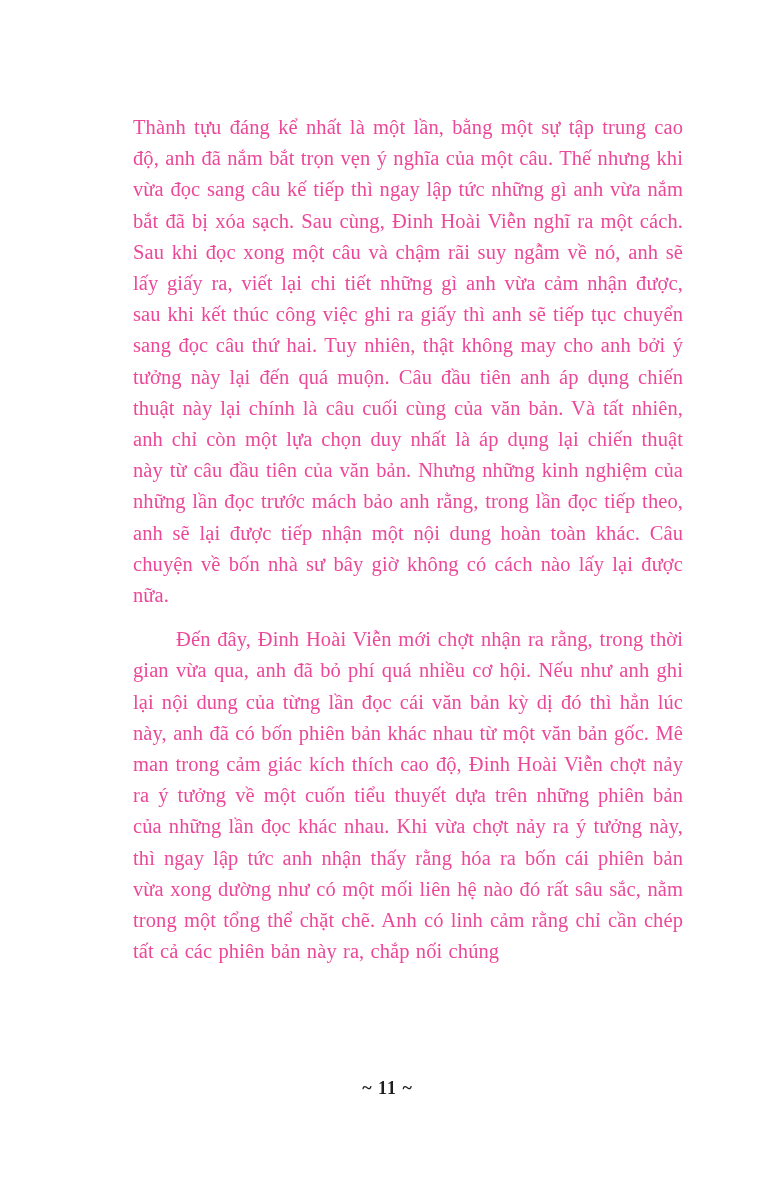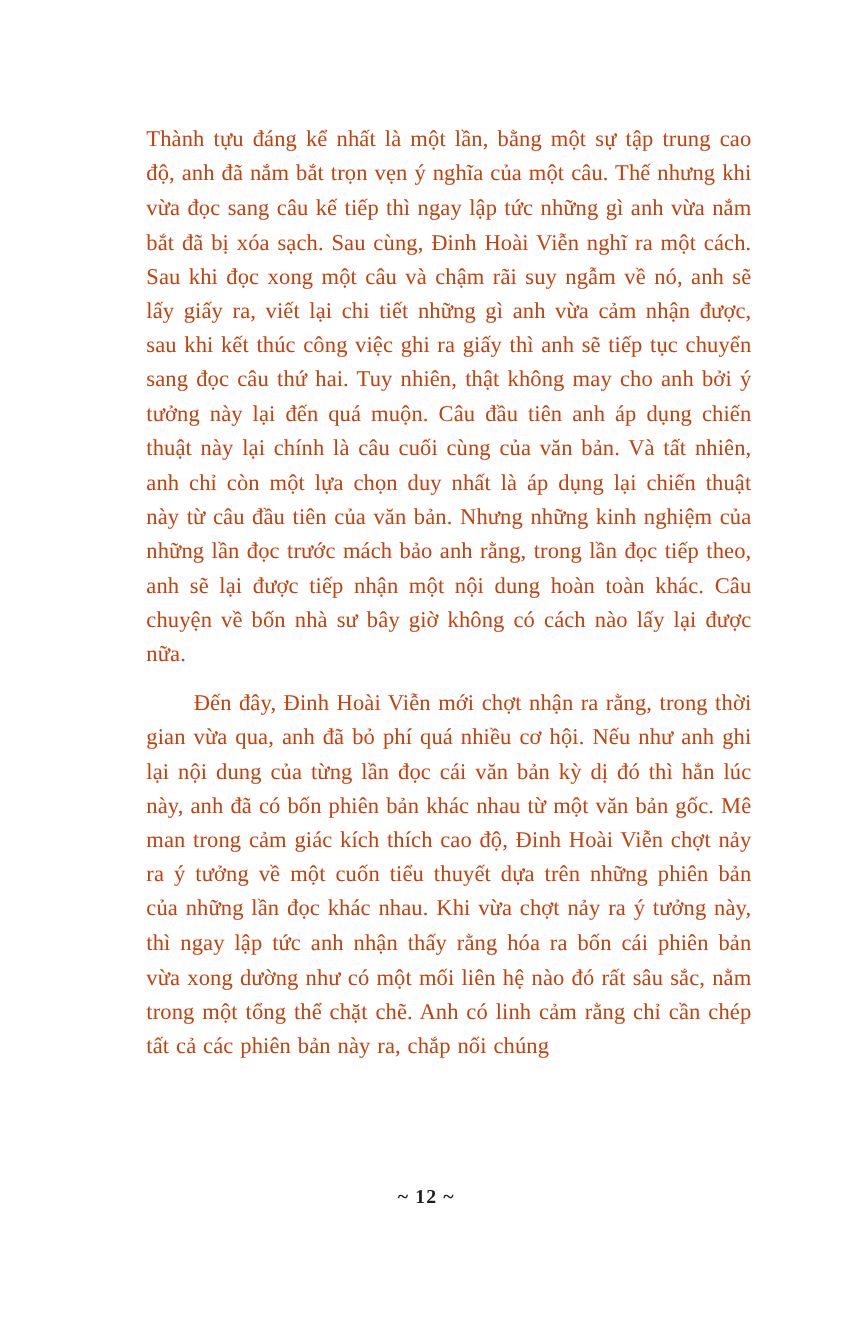--- a/index.html
+++ b/index.html
@@ -28,21 +28,21 @@
   }
 
   .para {
     font-size: 20.5px;
     line-height: 31.2px;
     text-align: justify;
     text-justify: inter-word;
     font-weight: 500;
     letter-spacing: 0.1px;
     word-spacing: 1px;
-    color: #c2410c;
+    color: #ec4899;
   }
 
   .para + .para {
     margin-top: 13px;
     font-family: Liberation Serif, serif;
   }
 
   .para.indented {
     text-indent: 2.1em;
   }
@@ -60,14 +60,14 @@
   }
 </style>
 </head>
 <body>
 
 <div class="page">
   <div class="text-block">
     <p class="para">Thành tựu đáng kể nhất là một lần, bằng một sự tập trung cao độ, anh đã nắm bắt trọn vẹn ý nghĩa của một câu. Thế nhưng khi vừa đọc sang câu kế tiếp thì ngay lập tức những gì anh vừa nắm bắt đã bị xóa sạch. Sau cùng, Đinh Hoài Viễn nghĩ ra một cách. Sau khi đọc xong một câu và chậm rãi suy ngẫm về nó, anh sẽ lấy giấy ra, viết lại chi tiết những gì anh vừa cảm nhận được, sau khi kết thúc công việc ghi ra giấy thì anh sẽ tiếp tục chuyển sang đọc câu thứ hai. Tuy nhiên, thật không may cho anh bởi ý tưởng này lại đến quá muộn. Câu đầu tiên anh áp dụng chiến thuật này lại chính là câu cuối cùng của văn bản. Và tất nhiên, anh chỉ còn một lựa chọn duy nhất là áp dụng lại chiến thuật này từ câu đầu tiên của văn bản. Nhưng những kinh nghiệm của những lần đọc trước mách bảo anh rằng, trong lần đọc tiếp theo, anh sẽ lại được tiếp nhận một nội dung hoàn toàn khác. Câu chuyện về bốn nhà sư bây giờ không có cách nào lấy lại được nữa.</p>
     <p class="para indented">Đến đây, Đinh Hoài Viễn mới chợt nhận ra rằng, trong thời gian vừa qua, anh đã bỏ phí quá nhiều cơ hội. Nếu như anh ghi lại nội dung của từng lần đọc cái văn bản kỳ dị đó thì hẳn lúc này, anh đã có bốn phiên bản khác nhau từ một văn bản gốc. Mê man trong cảm giác kích thích cao độ, Đinh Hoài Viễn chợt nảy ra ý tưởng về một cuốn tiểu thuyết dựa trên những phiên bản của những lần đọc khác nhau. Khi vừa chợt nảy ra ý tưởng này, thì ngay lập tức anh nhận thấy rằng hóa ra bốn cái phiên bản vừa xong dường như có một mối liên hệ nào đó rất sâu sắc, nằm trong một tổng thể chặt chẽ. Anh có linh cảm rằng chỉ cần chép tất cả các phiên bản này ra, chắp nối chúng</p>
   </div>
-  <div class="page-number">~ 12 ~</div>
+  <div class="page-number">~ 11 ~</div>
 </div>
 
 </body></html>

